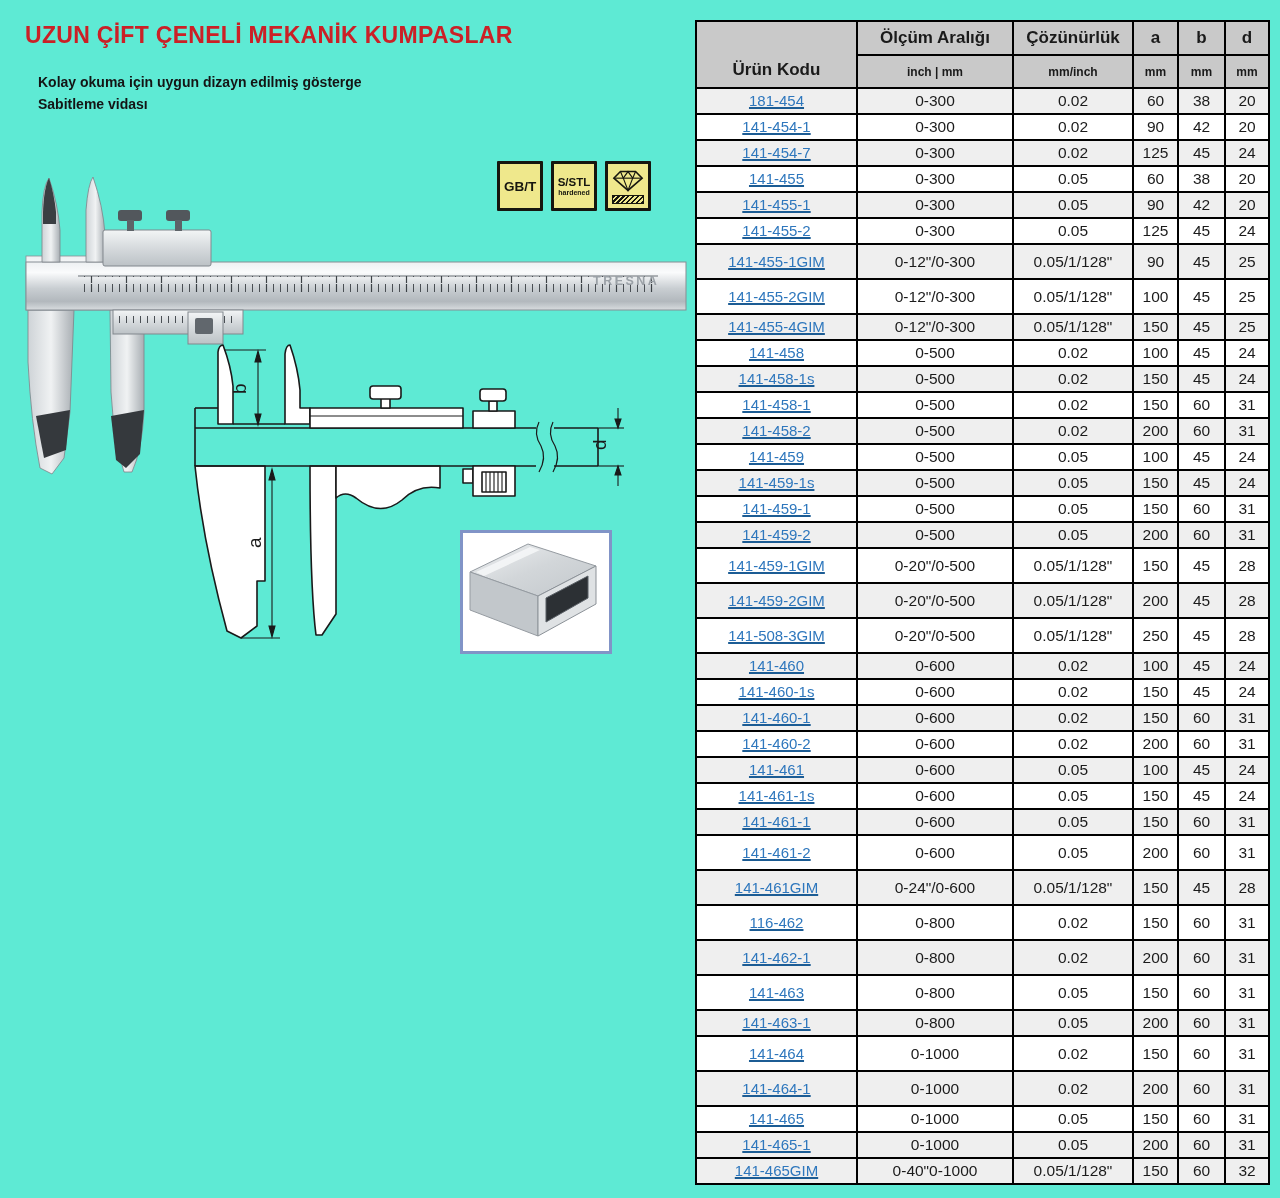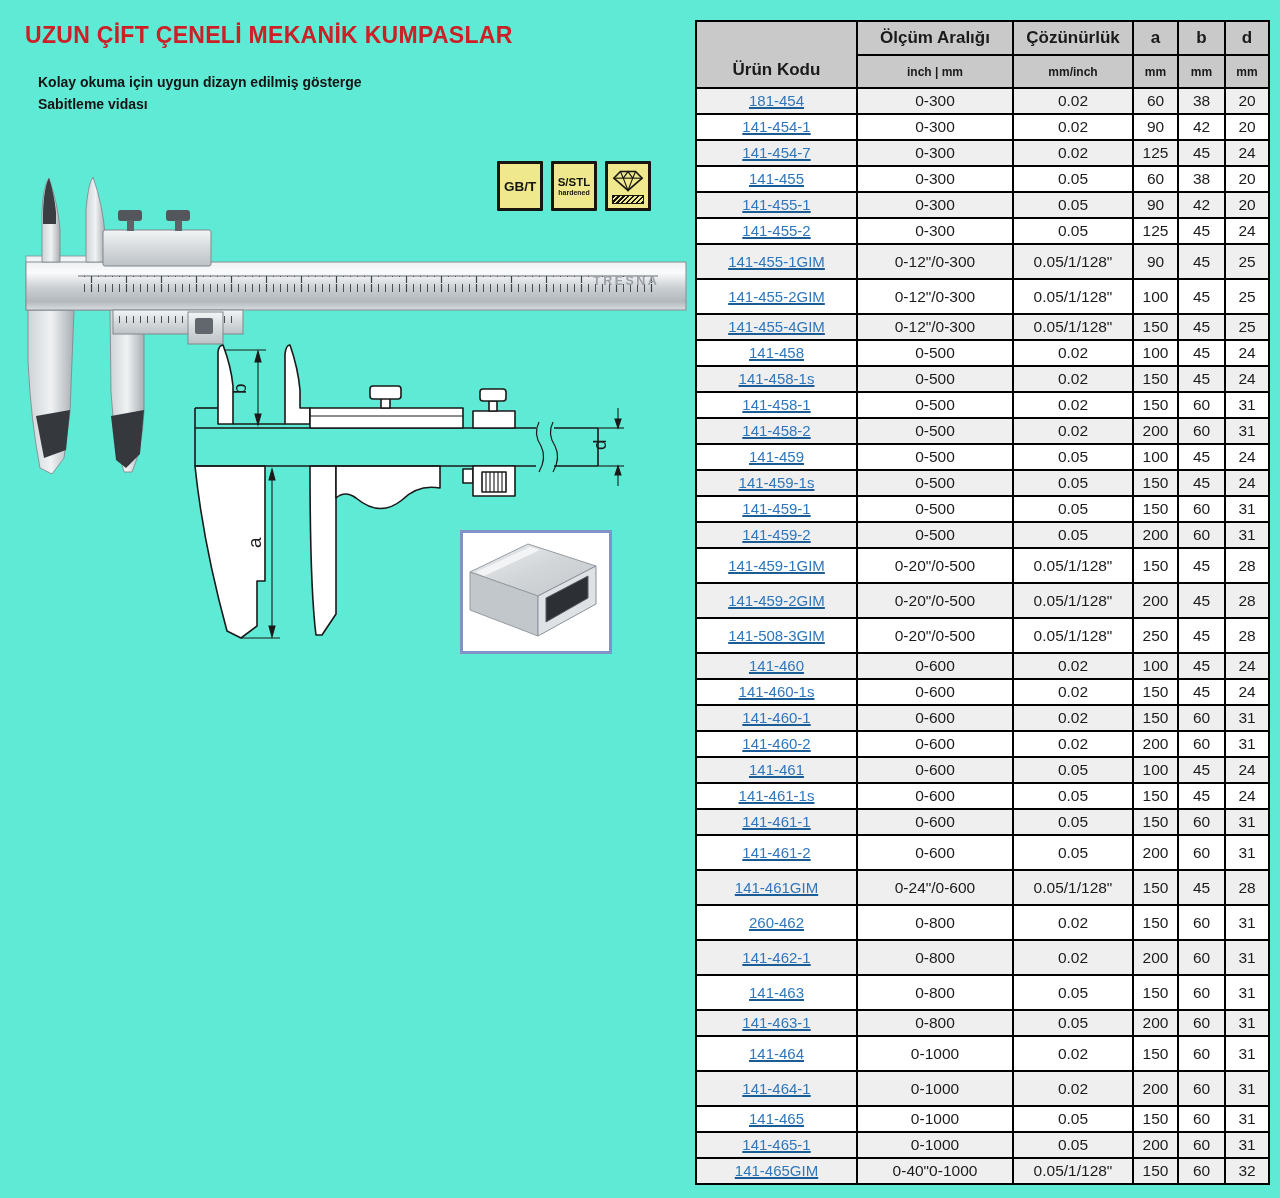--- a/index.html
+++ b/index.html
@@ -445,21 +445,21 @@
         </tr>
         <tr class="tall">
           <td><a class="code-link" href="#">141-461GIM</a></td>
           <td>0-24"/0-600</td>
           <td>0.05/1/128"</td>
           <td>150</td>
           <td>45</td>
           <td>28</td>
         </tr>
         <tr class="tall">
-          <td><a class="code-link" href="#">260-462</a></td>
+          <td><a class="code-link" href="#">116-462</a></td>
           <td>0-800</td>
           <td>0.02</td>
           <td>150</td>
           <td>60</td>
           <td>31</td>
         </tr>
         <tr class="tall">
           <td><a class="code-link" href="#">141-462-1</a></td>
           <td>0-800</td>
           <td>0.02</td>

